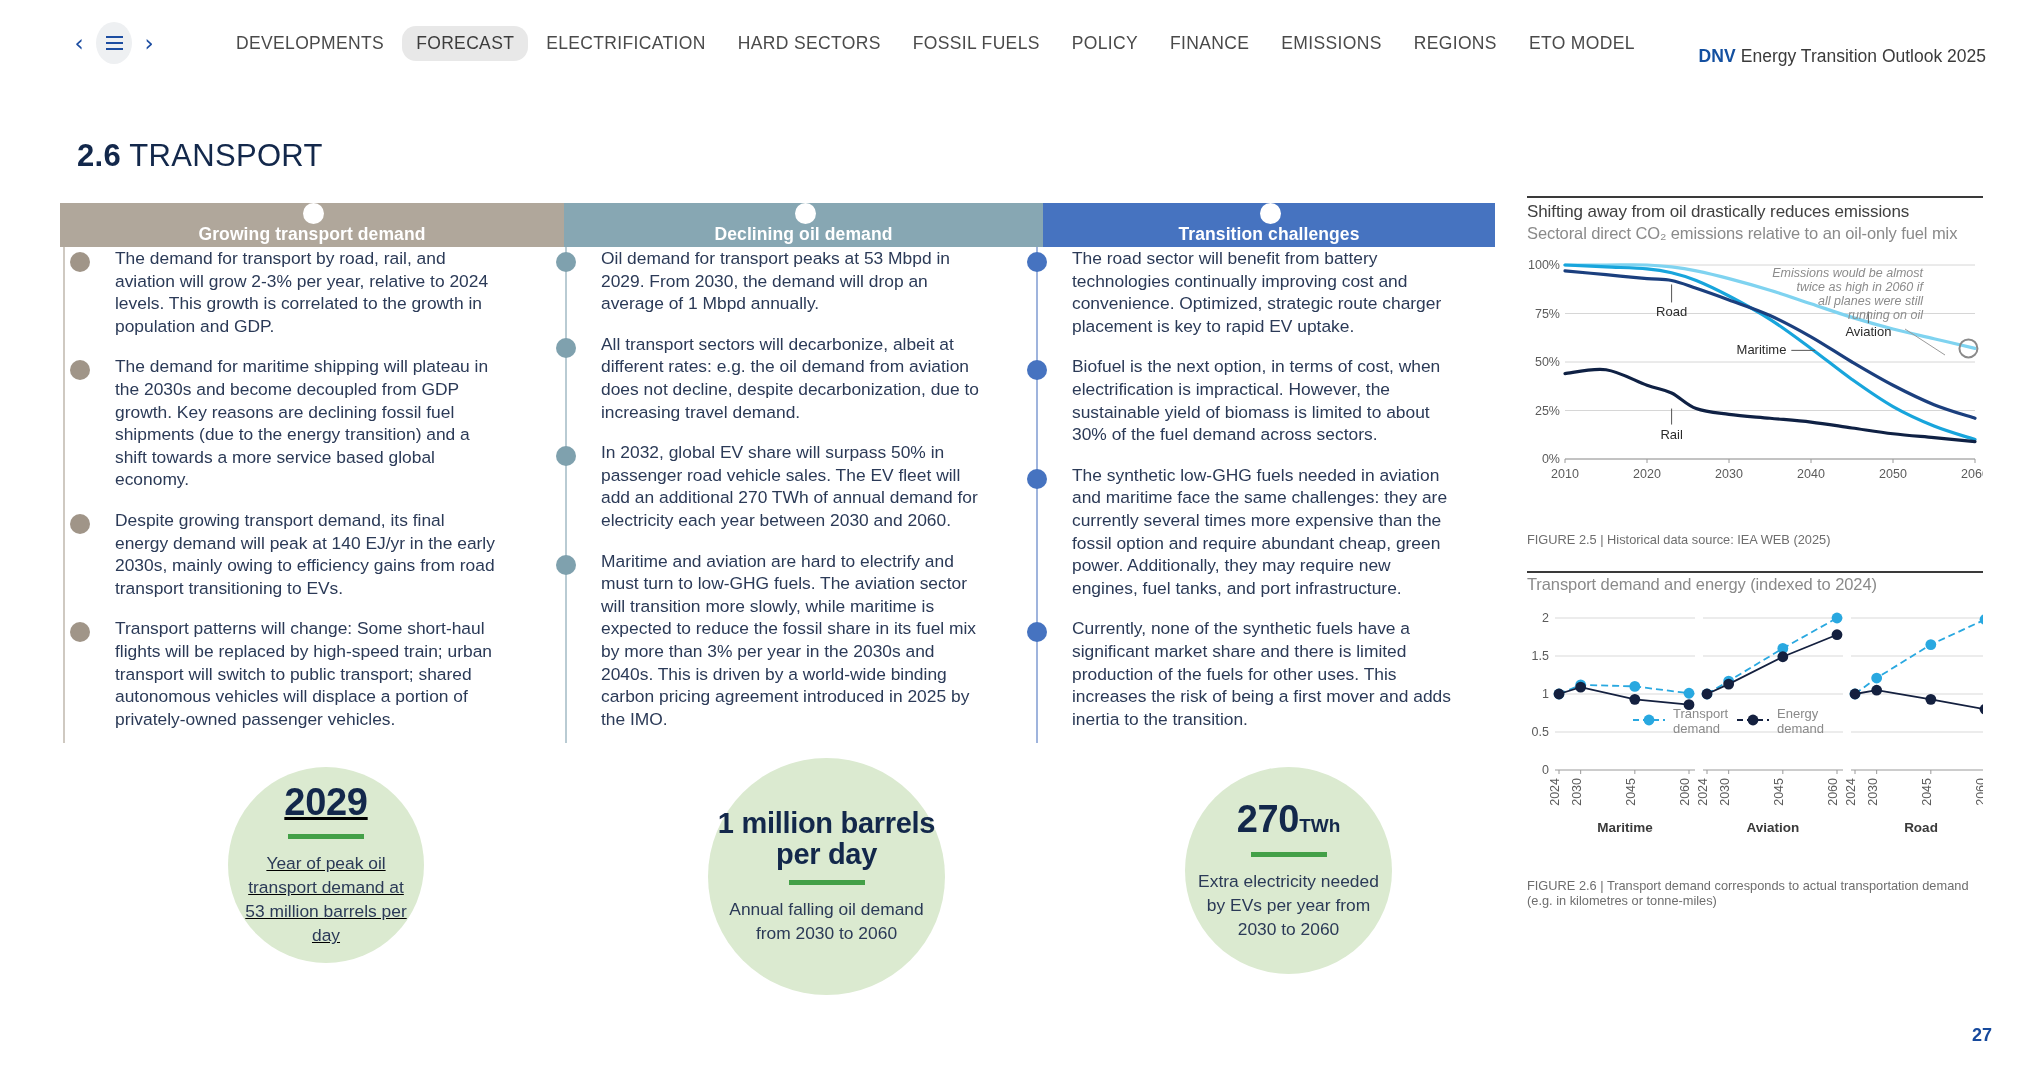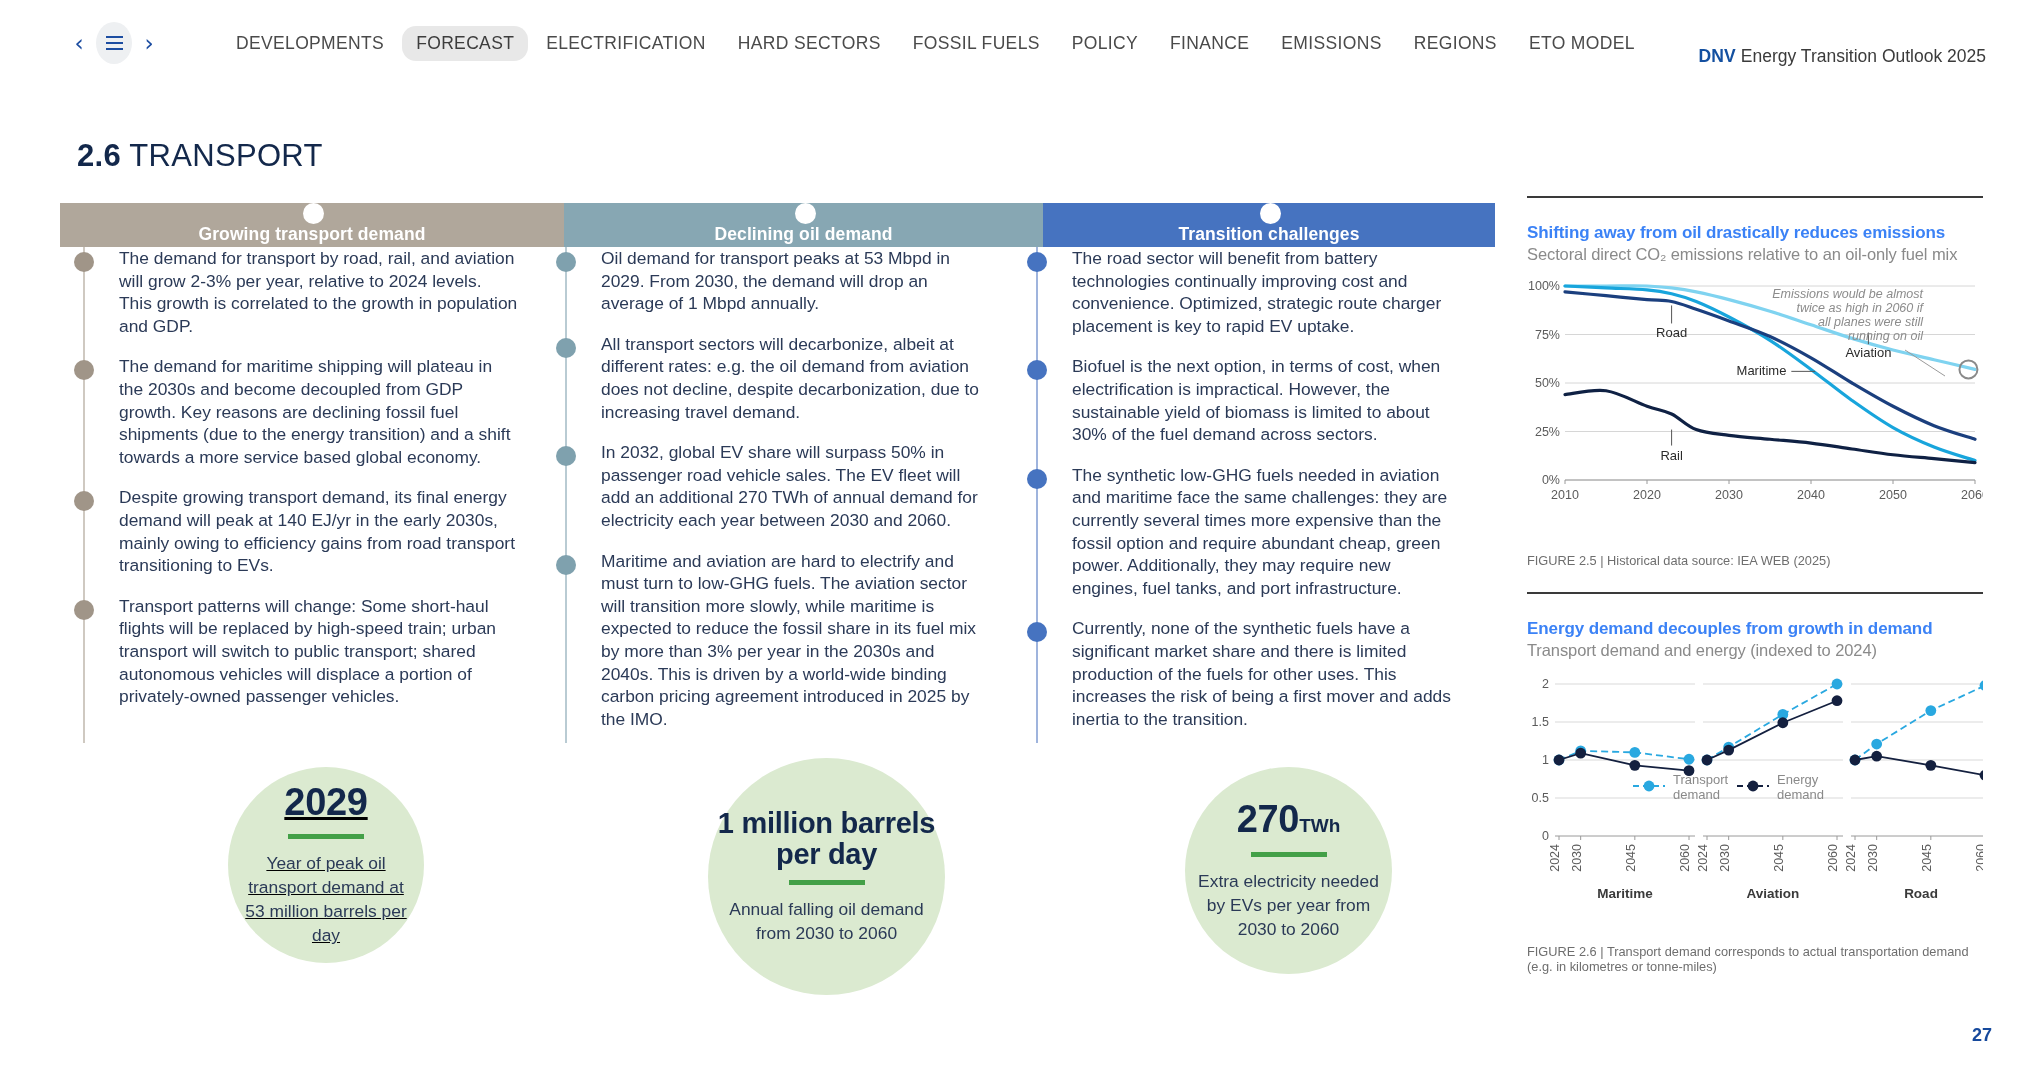--- a/index.html
+++ b/index.html
@@ -72,21 +72,21 @@
   }
   .b1 { width: 504px; background: #b0a79b; }
   .b2 { width: 479px; background: #87a7b3; align-items: center; }
   .b3 { width: 452px; background: #4673c0; }
 
   
   .col { position: absolute; top: 247px; }
   .col .rail {
     position: absolute; left: 0; top: 0; width: 2px;
   }
-  .c1 { left: 83px;  width: 435px; }
+  .c1 { left: 63px;  width: 435px; padding-left: 16px; }
   .c2 { left: 565px; width: 425px; }
   .c3 { left: 1036px; width: 420px; }
   .c1 .rail { background: #cfc9c1; height: 496px; }
   .c2 .rail { background: #b9cbd3; height: 496px; }
   .c3 .rail { background: #9fb4dd; height: 496px; }
 
   .bullet {
     position: relative; padding-left: 36px; margin-bottom: 18px;
   }
   .bullet .mark {
@@ -123,21 +123,21 @@
   .stat-body {
     font-size: 17.4px; line-height: 24px; color: #2b3a57; width: 88%;
   }
 
   
   .rightpanel {
     position: absolute; left: 1527px; top: 196px; width: 456px;
   }
   .panel-rule { height: 2px; background: #3a3a3a; width: 456px; }
   .panel-title {
-    font-size: 17px; font-weight: 700; color: #3b82f6; margin-top: 25px;
+    font-size: 17px; font-weight: 400; color: #404040; margin-top: 4px;
     letter-spacing: -.1px;
   }
   .panel-sub {
     font-size: 16.5px; color: #8a8a8a; margin-top: 2px; letter-spacing: -.1px;
   }
   .figcap {
     font-size: 12.8px; color: #6e6e6e; line-height: 15px; margin-top: 7px;
   }
   .chartbox { margin-top: 8px; }
   .rightpanel .block2 { margin-top: 24px; }
@@ -335,21 +335,20 @@
           <text x="396" y="68" text-anchor="end" class="anno">running on oil</text>
           <line x1="378" y1="78" x2="418" y2="104" stroke="#9a9a9a" stroke-width="1"></line>
           <circle cx="441.4399999999985" cy="97.42000000000002" r="9" fill="none" stroke="#8a8a8a" stroke-width="2"></circle>
         </svg>
     </div>
     <div class="figcap">FIGURE 2.5 | Historical data source: IEA WEB (2025)</div>
   </div>
 
   <div class="block2">
     <div class="panel-rule"></div>
-    <div class="panel-title">Energy demand decouples from growth in demand</div>
     <div class="panel-sub">Transport demand and energy (indexed to 2024)</div>
     <div class="chartbox">
       <svg id="chart26" width="456" height="265" viewBox="0 0 456 265">
           <text x="22" y="172" text-anchor="end" class="tick">0</text>
           <text x="22" y="134" text-anchor="end" class="tick">0.5</text>
           <text x="22" y="96" text-anchor="end" class="tick">1</text>
           <text x="22" y="58" text-anchor="end" class="tick">1.5</text>
           <text x="22" y="20" text-anchor="end" class="tick">2</text>
           <line x1="28" y1="130" x2="168" y2="130" stroke="#d9d9d9" stroke-width="1"></line>
           <line x1="28" y1="92" x2="168" y2="92" stroke="#d9d9d9" stroke-width="1"></line>

